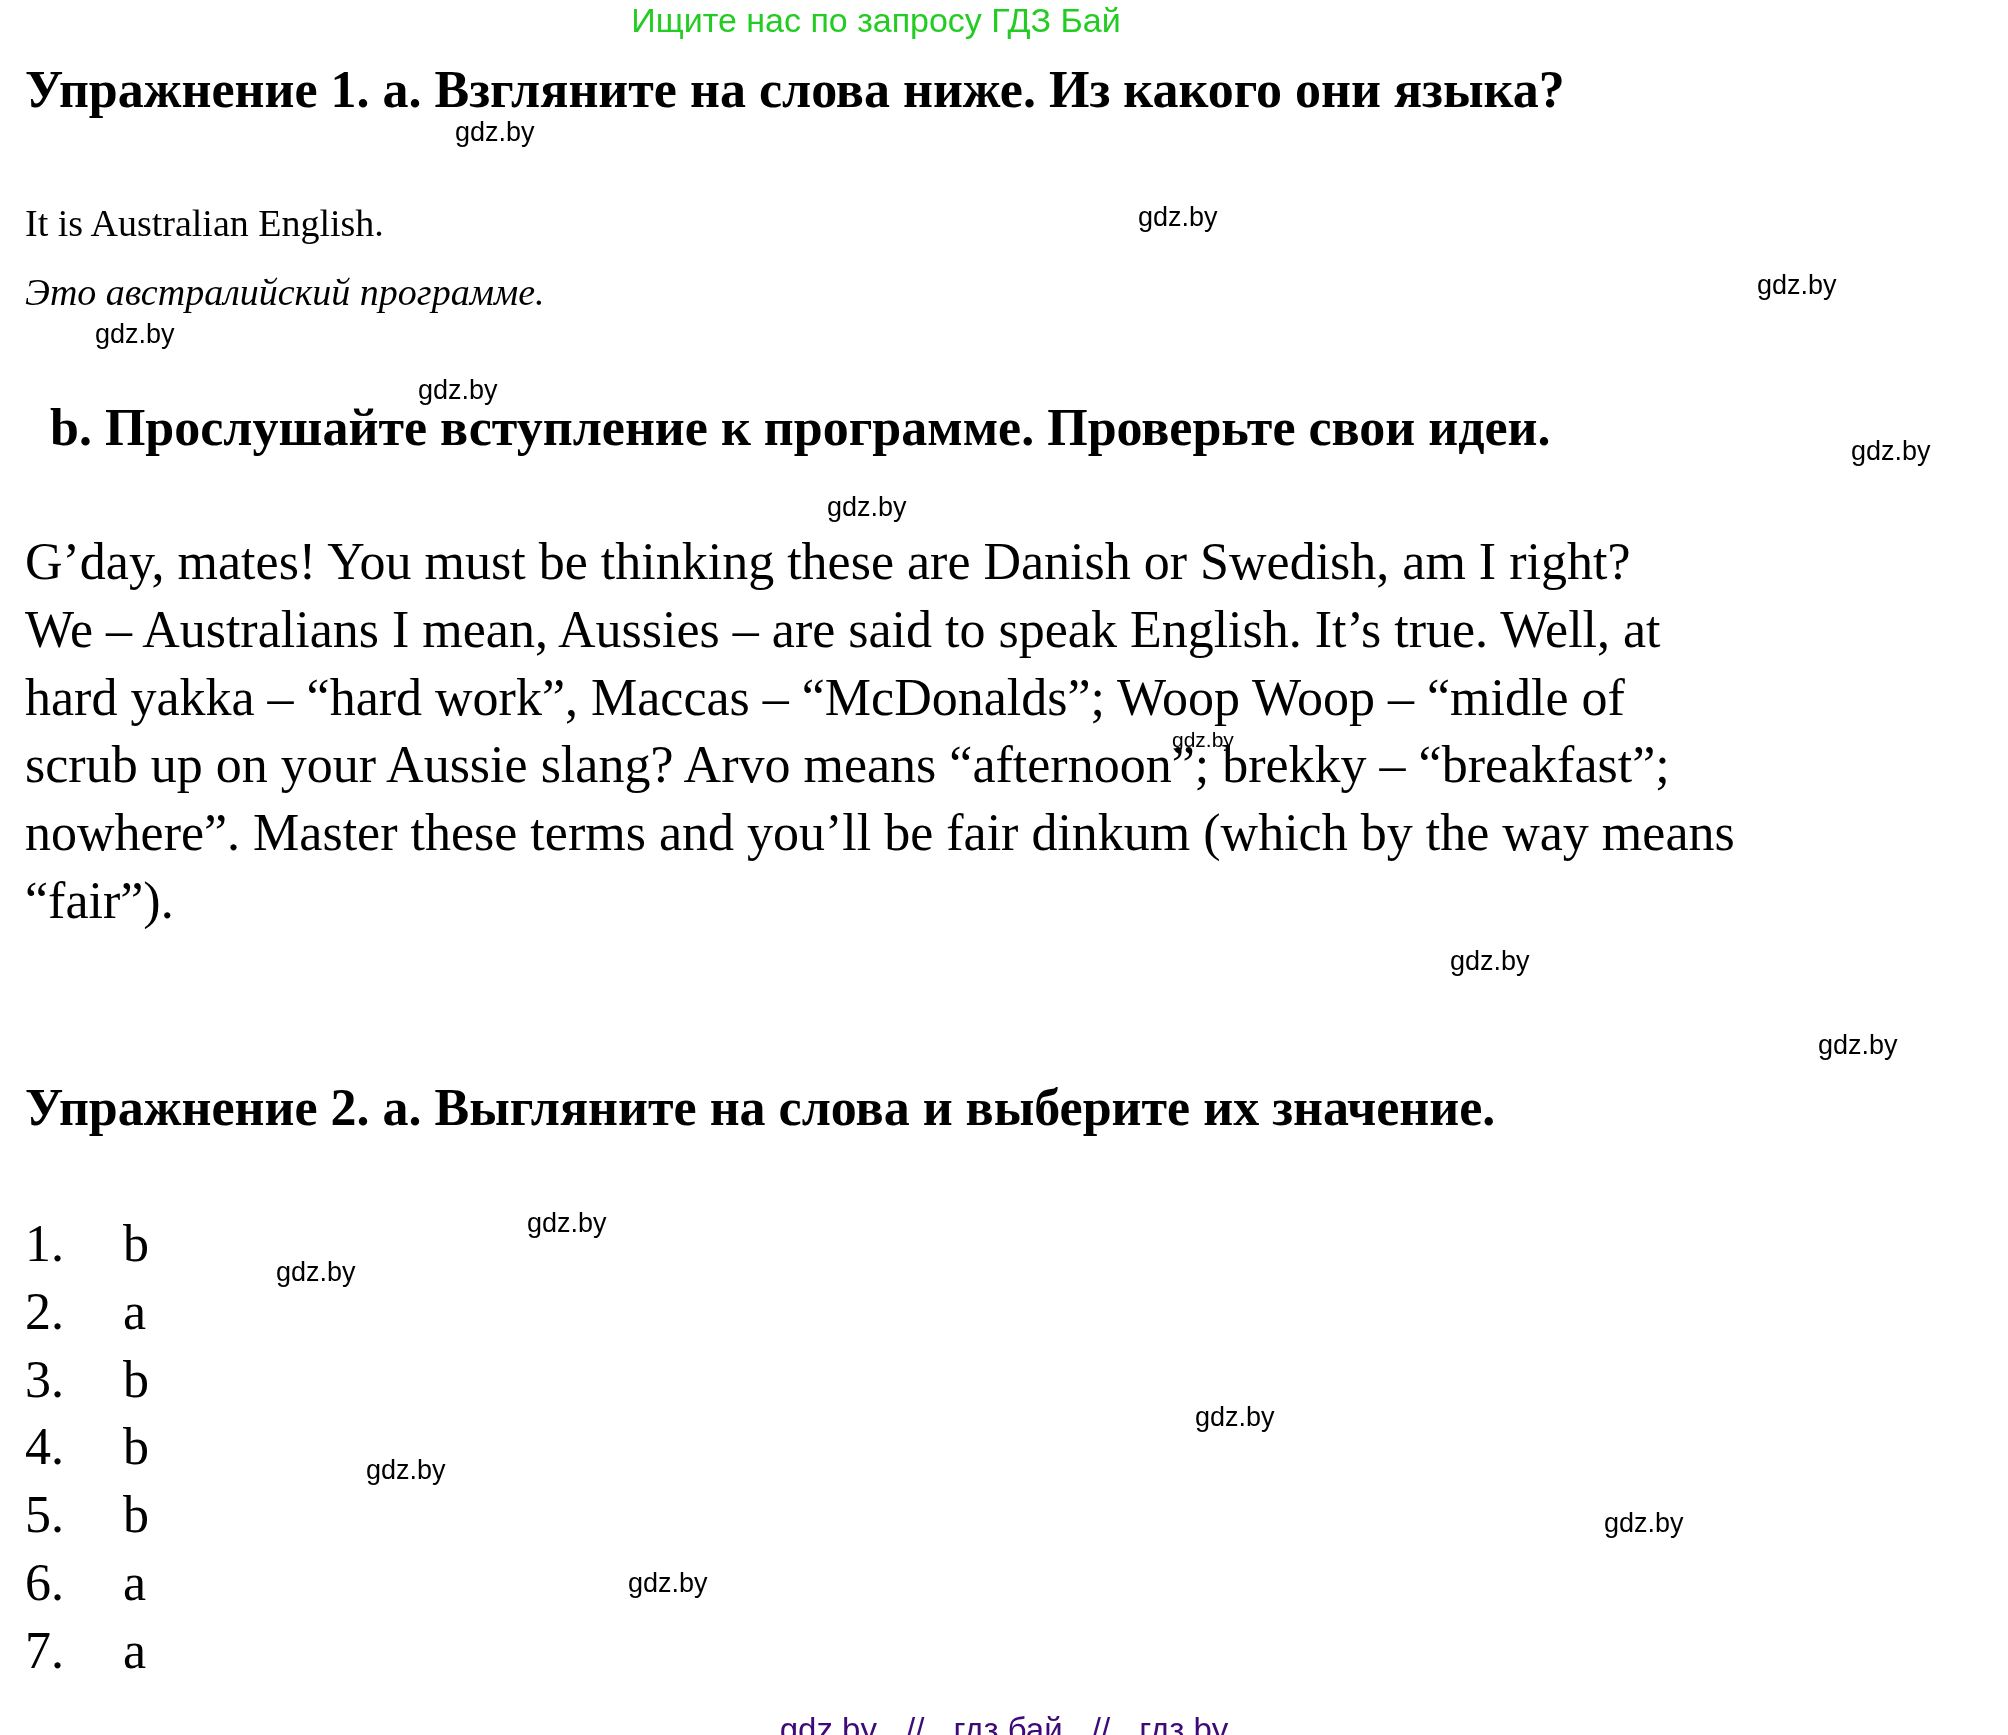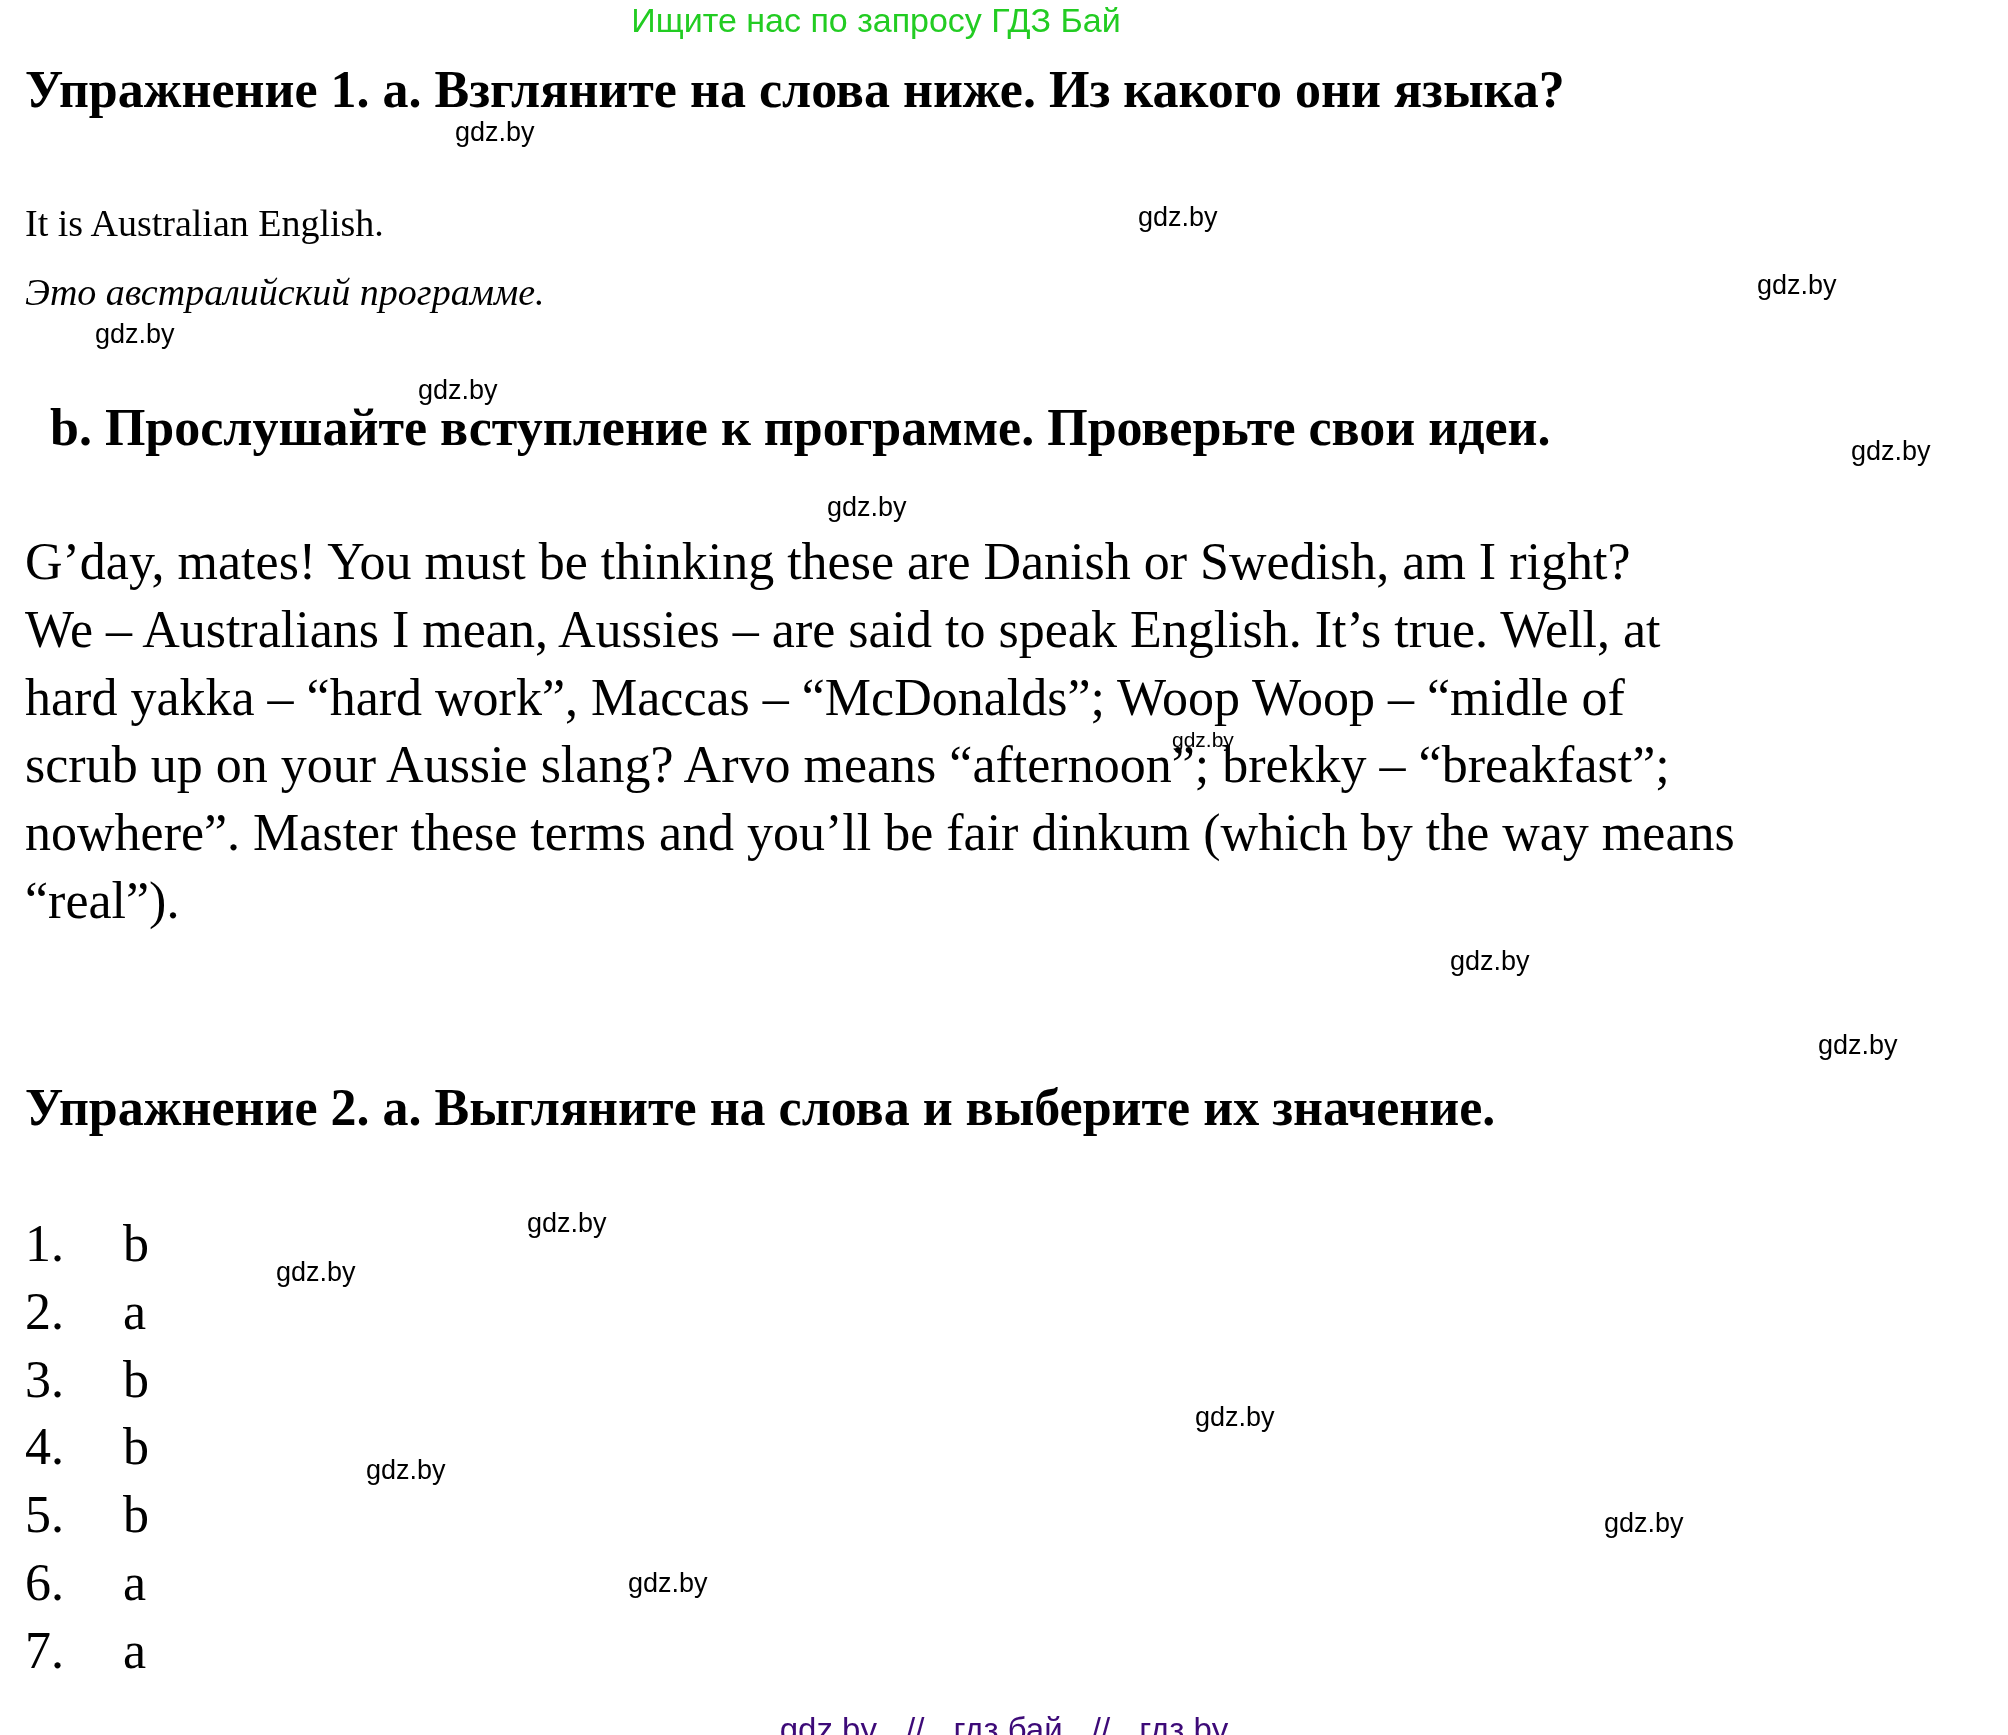--- a/index.html
+++ b/index.html
@@ -28,21 +28,21 @@
 <div class="abs p" style="top:193px;">It is Australian English.</div>
 <div class="abs p it" style="top:262px;">Это австралийский программе.</div>
 <div class="abs h" style="top:398px;margin-left:25px;">b. Прослушайте вступление к программе. Проверьте свои идеи.</div>
 
 <div class="para">
   <div>G’day, mates! You must be thinking these are Danish or Swedish, am I right?</div>
   <div>We – Australians I mean, Aussies – are said to speak English. It’s true. Well, at</div>
   <div>hard yakka – “hard work”, Maccas – “McDonalds”; Woop Woop – “midle of</div>
   <div>scrub up on your Aussie slang? Arvo means “afternoon”; brekky – “breakfast”;</div>
   <div>nowhere”. Master these terms and you’ll be fair dinkum (which by the way means</div>
-  <div>“real”).</div>
+  <div>“fair”).</div>
 </div>
 
 <div class="abs h" style="top:1078px;">Упражнение 2. a. Выгляните на слова и выберите их значение.</div>
 
 <div class="list">
   <div class="li">
       <span class="num">1.</span>
       <span>b</span>
     </div>
   <div class="li">

